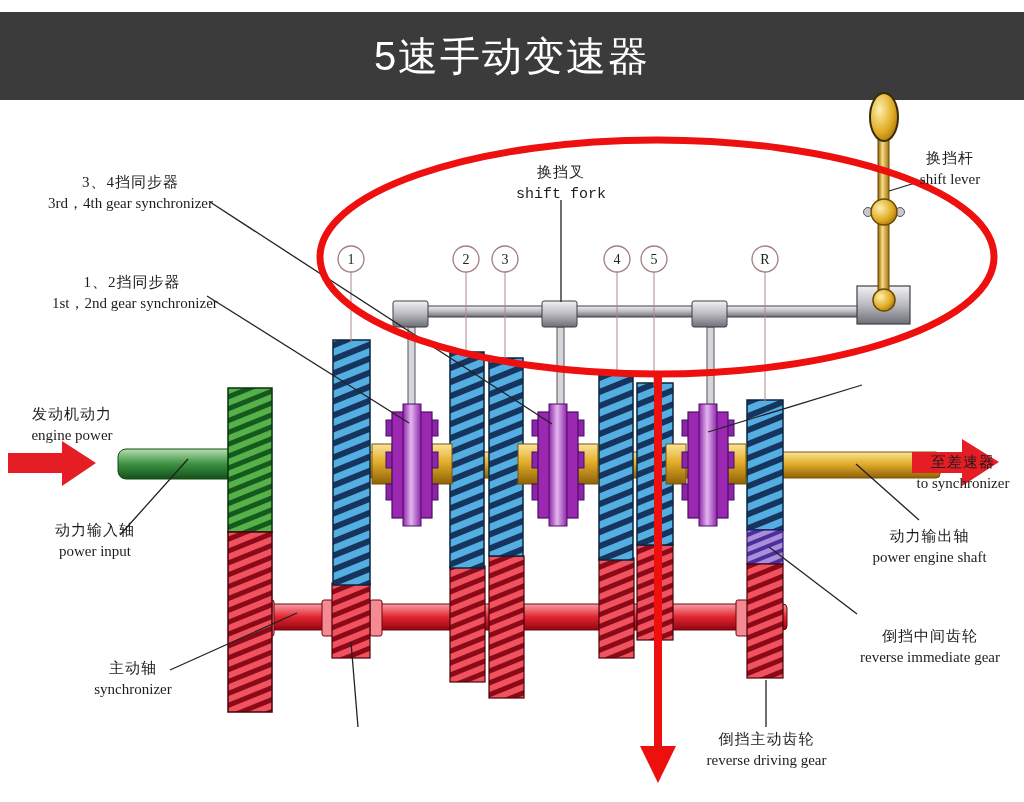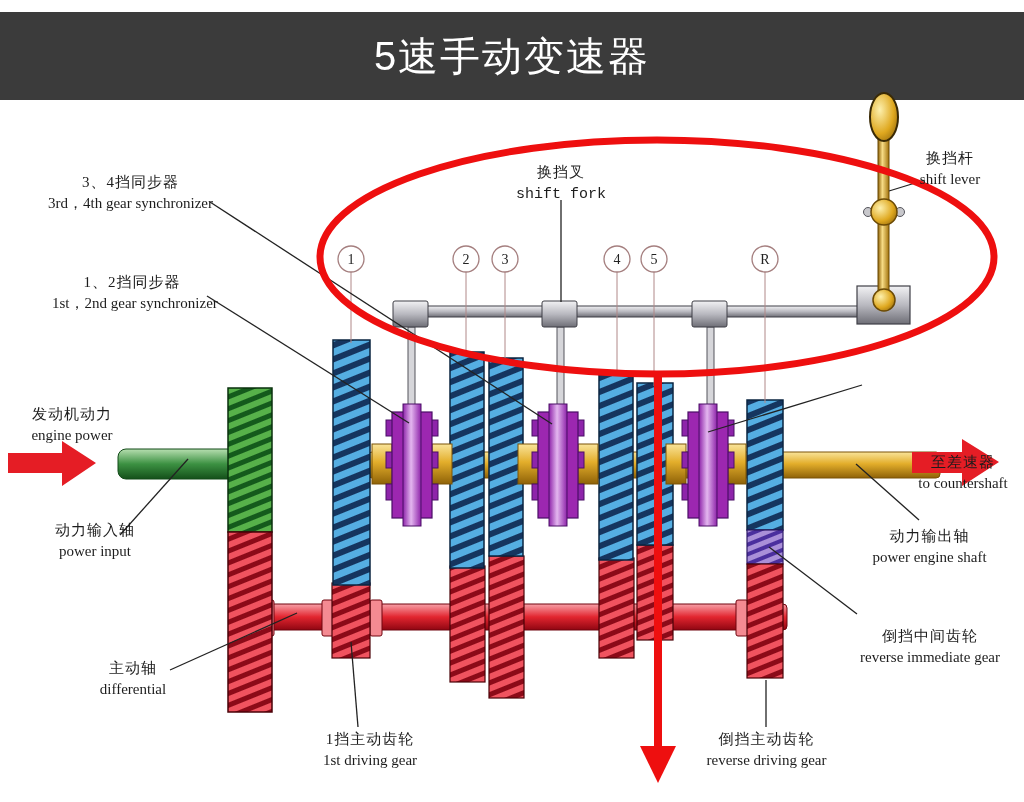--- a/index.html
+++ b/index.html
@@ -244,29 +244,25 @@
   <div class="lbl" style="left:10px;top:404px;width:124px;">
     <div class="zh">发动机动力</div>
     <div class="en">engine power</div>
   </div>
   <div class="lbl" style="left:33px;top:520px;width:124px;">
     <div class="zh">动力输入轴</div>
     <div class="en">power input</div>
   </div>
   <div class="lbl" style="left:71px;top:658px;width:124px;">
     <div class="zh">主动轴</div>
-    <div class="en">differential</div>
-  </div>
-  <div class="lbl" style="left:302px;top:729px;width:136px;">
-    <div class="zh">1挡主动齿轮</div>
-    <div class="en">1st driving gear</div>
+    <div class="en">synchronizer</div>
   </div>
   <div class="lbl" style="left:903px;top:409px;width:120px;margin-top:43px;">
     <div class="zh">至差速器</div>
-    <div class="en">to countershaft</div>
+    <div class="en">to synchronizer</div>
   </div>
   <div class="lbl" style="left:852px;top:526px;width:155px;">
     <div class="zh">动力输出轴</div>
     <div class="en">power engine shaft</div>
   </div>
   <div class="lbl" style="left:845px;top:626px;width:170px;font-family:Liberation Serif, serif;">
     <div class="zh">倒挡中间齿轮</div>
     <div class="en">reverse immediate gear</div>
   </div>
   <div class="lbl" style="left:694px;top:729px;width:145px;">

